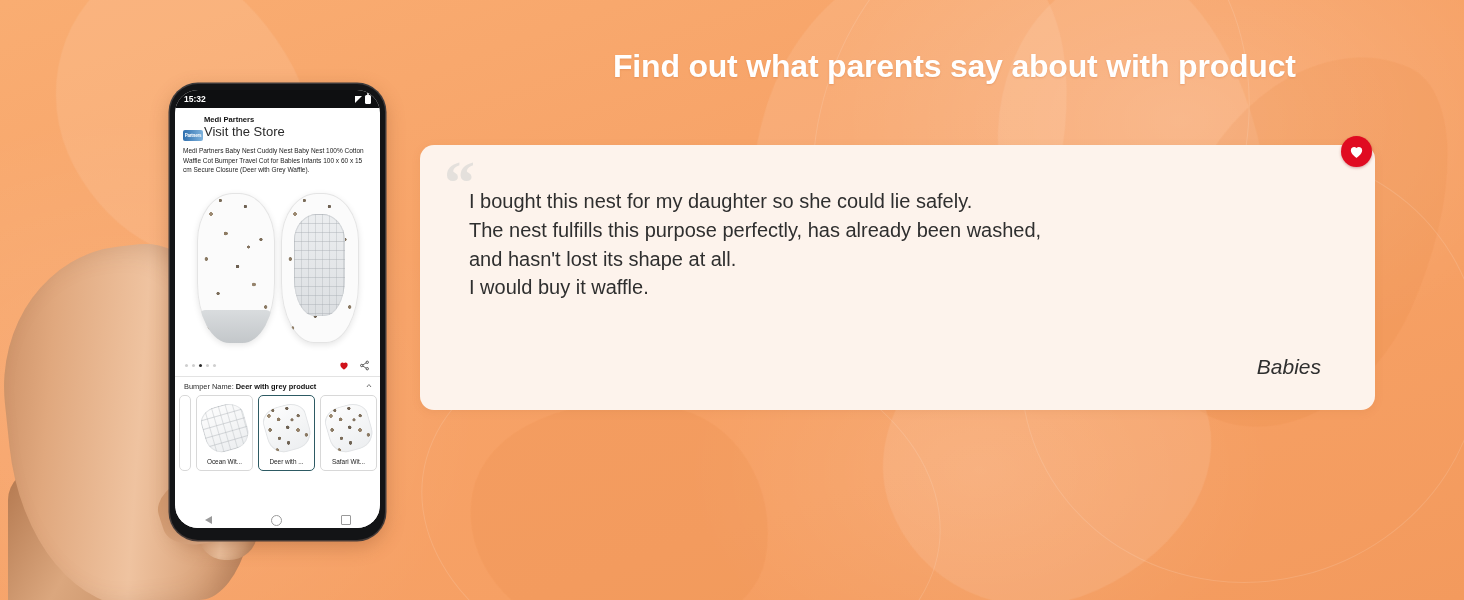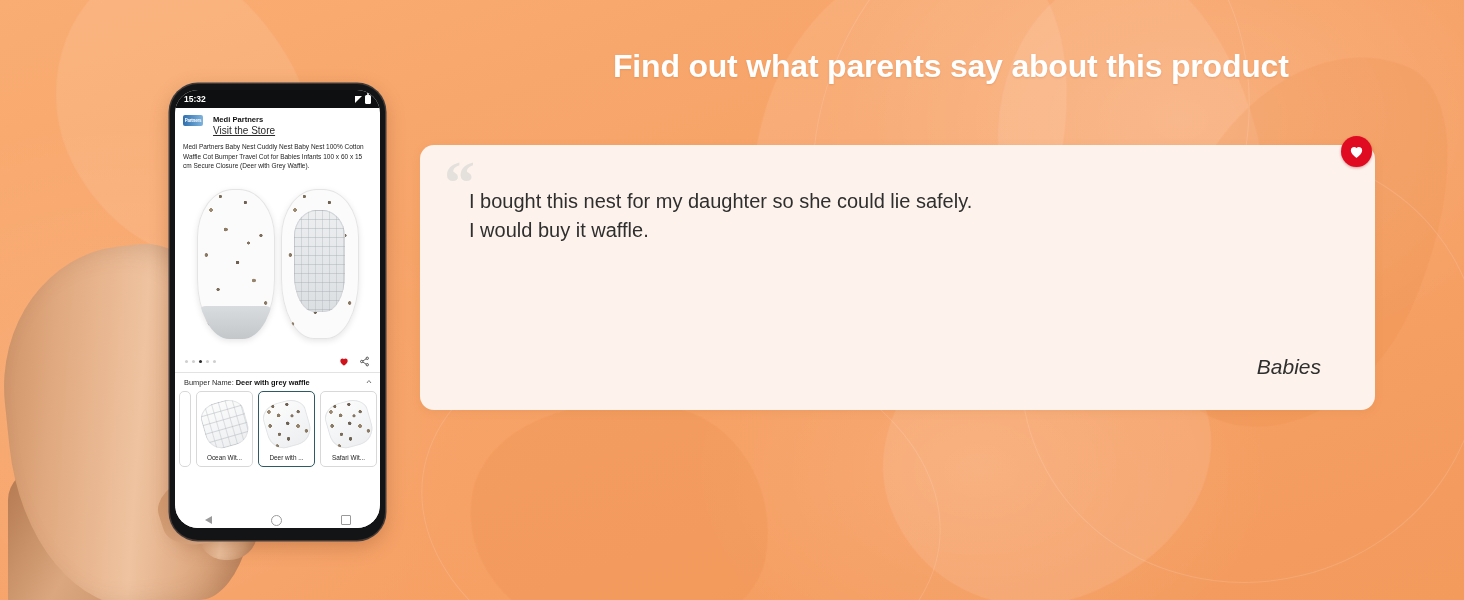--- a/index.html
+++ b/index.html
@@ -102,29 +102,29 @@
   .statusbar{
     position:relative;height:18px;background:#0e0f11;color:#fff;
     display:flex;align-items:center;justify-content:space-between;
     padding:0 9px;font-size:8.5px;font-weight:bold;
   }
   .status-icons{display:flex;align-items:center;gap:3px;}
   .sig{width:0;height:0;border-left:7px solid #fff;border-bottom:7px solid transparent;}
   .batt{width:6px;height:9px;background:#fff;border-radius:1.5px;position:relative;}
   .batt:after{content:"";position:absolute;left:1.6px;top:-2px;width:2.8px;height:2px;background:#fff;border-radius:1px;}
 
-  .brandrow{display:flex;align-items:flex-start;gap:10px;padding:7px 8px 2px 8px;}
+  .brandrow{display:flex;align-items:flex-end;gap:1px;padding:7px 8px 2px 8px;}
   .brandlogo{
     width:20px;height:11px;border-radius:2px;
     background:linear-gradient(90deg,#2f6fae,#7fb3dd);
     display:flex;align-items:center;justify-content:center;
     font-size:4.5px;color:#fff;font-weight:bold;letter-spacing:-0.2px;
   }
   .brandname{font-size:7.6px;font-weight:bold;color:#111;line-height:1.25;}
-  .brandlink{font-size:10px;color:#2a2a2a;line-height:1.3;text-decoration:underline;}
+  .brandlink{font-size:13px;color:#2a2a2a;line-height:1.3;}
   .prod-title{
     padding:3px 8px 0 8px;font-size:6.5px;line-height:1.42;color:#1c1c1c;
   }
 
   .gallery{
     position:relative;height:178px;margin:5px 6px 0 6px;
     display:flex;align-items:center;justify-content:center;gap:6px;
     background:#fff;
   }
   .nest{position:relative;width:78px;height:150px;}
@@ -218,26 +218,28 @@
   <div class="leaf" style="left:760px;top:-60px;width:300px;height:420px;transform:rotate(18deg);"></div>
   <div class="leaf" style="left:1000px;top:-30px;width:260px;height:380px;transform:rotate(-12deg);"></div>
   <div class="leaf d" style="left:1180px;top:40px;width:250px;height:400px;transform:rotate(24deg);"></div>
   <div class="leaf" style="left:880px;top:300px;width:330px;height:300px;transform:rotate(-20deg);"></div>
   <div class="leaf d" style="left:470px;top:400px;width:300px;height:240px;transform:rotate(10deg);"></div>
   <div class="leaf" style="left:60px;top:-40px;width:240px;height:300px;transform:rotate(-28deg);"></div>
   <div class="stroke" style="left:820px;top:-120px;width:420px;height:520px;transform:rotate(22deg);"></div>
   <div class="stroke" style="left:1020px;top:150px;width:460px;height:430px;transform:rotate(-14deg);"></div>
   <div class="stroke" style="left:420px;top:330px;width:520px;height:360px;transform:rotate(8deg);"></div>
 
-  <div class="headline">Find out what parents say about this product</div>
+  <div class="headline">Find out what parents say about with product</div>
 
   <div class="card">
     <div class="quote-mark">“</div>
     <div class="quote-body">
       <div>I bought this nest for my daughter so she could lie safely.</div>
+      <div>The nest fulfills this purpose perfectly, has already been washed,</div>
+      <div>and hasn't lost its shape at all.</div>
       <div>I would buy it waffle.</div>
     </div>
     <div class="signature">Babies</div>
   </div>
 
   <div class="heart-badge">
     <svg viewBox="0 0 24 24">
         <path fill="#ffffff" d="M12 21s-8-5.2-8-10.3A4.7 4.7 0 0 1 12 7a4.7 4.7 0 0 1 8 3.7C20 15.8 12 21 12 21z"></path>
       </svg>
   </div>
@@ -309,21 +311,21 @@
             <line x1="8.3" y1="13.2" x2="15.7" y2="17.8" stroke="#333" stroke-width="1.6"></line>
           </svg>
         </div>
       </div>
 
       <div class="divider"></div>
 
       <div class="colourrow">
         <div class="colour-label">
           <span>Bumper Name:</span>
-          <b>Deer with grey waffle</b>
+          <b>Deer with grey product</b>
         </div>
         <div class="chev">^</div>
       </div>
 
       <div class="swatches">
         <div class="swatch partial"></div>
         <div class="swatch">
           <div class="sw-img">
               <div class="waffle"></div>
             </div>

